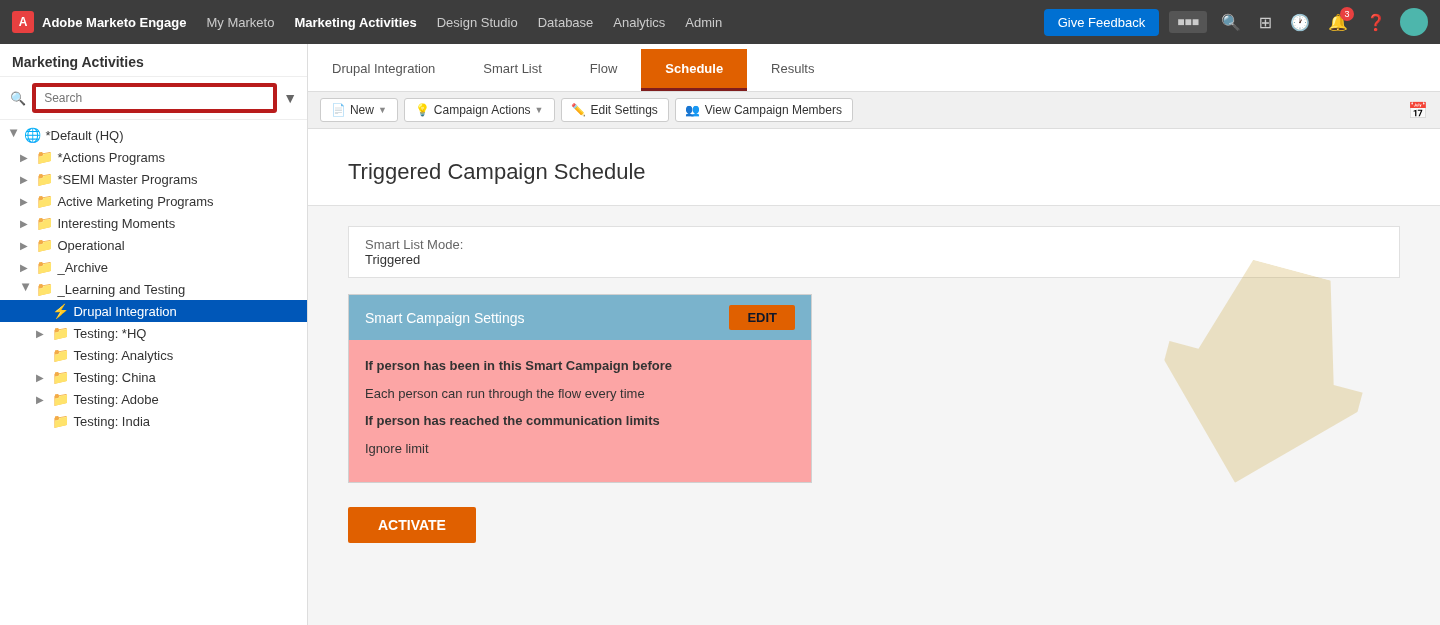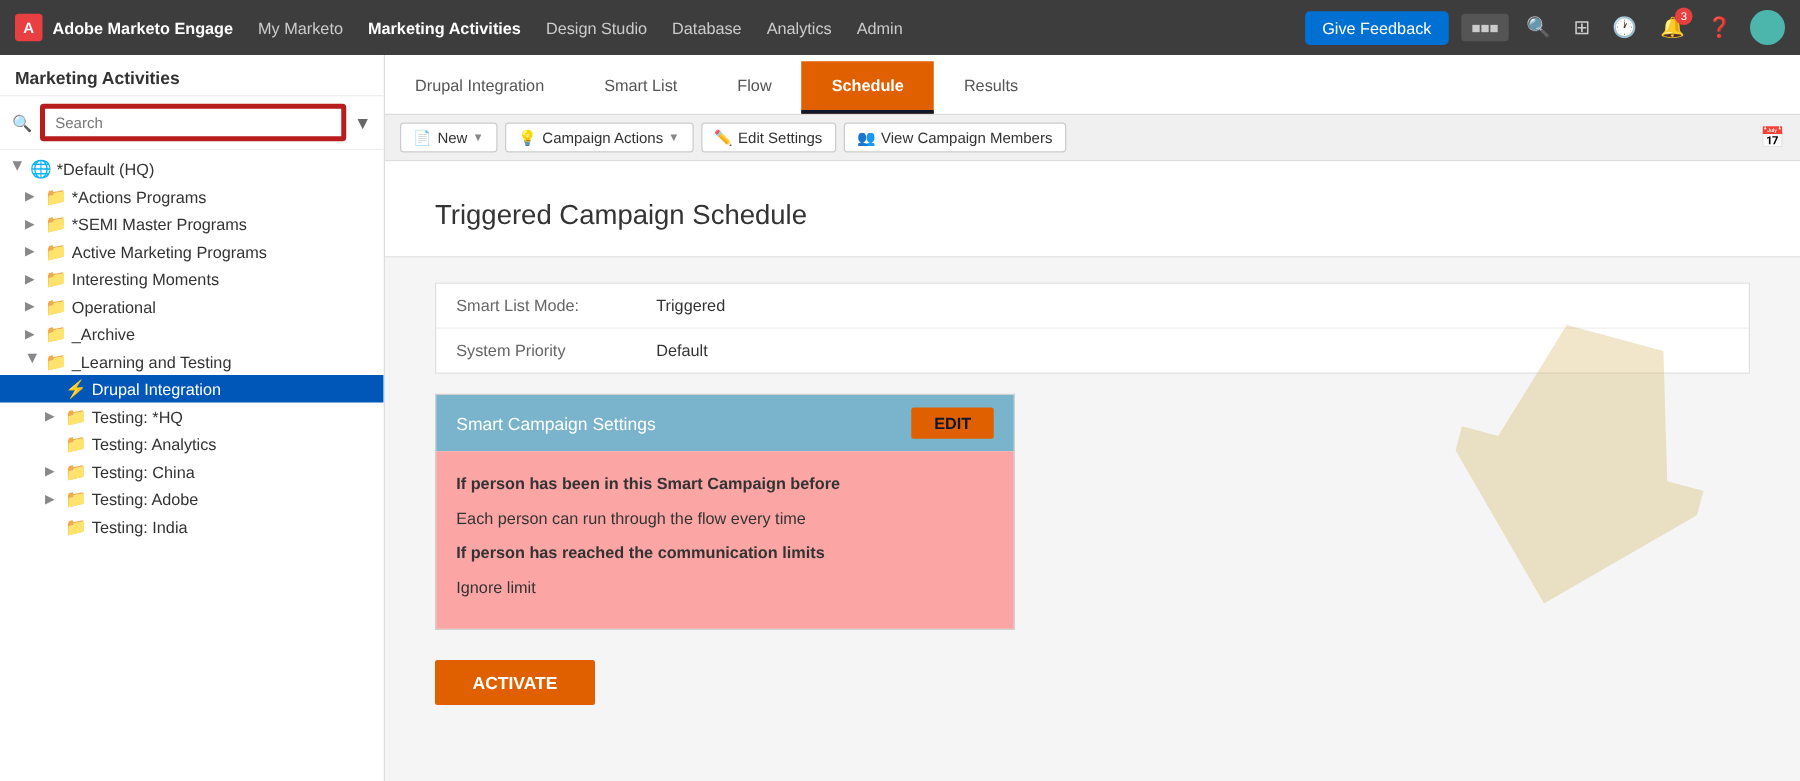--- a/index.html
+++ b/index.html
@@ -197,21 +197,21 @@
       padding: 12px 24px;
       font-size: 13px;
       color: #555;
       cursor: pointer;
       border-bottom: 3px solid transparent;
       white-space: nowrap;
     }
     .tab.active {
       color: #fff;
       background: #e06000;
-      border-bottom: 3px solid #0f172a;
+      border-bottom: 3px solid #7f1d1d;
       font-weight: 600;
     }
 
     
     .toolbar {
       display: flex;
       align-items: center;
       padding: 6px 12px;
       background: #f0f0f0;
       border-bottom: 1px solid #ddd;
@@ -258,20 +258,21 @@
 
     .info-table {
       background: #fff;
       border: 1px solid #e0e0e0;
       margin-bottom: 16px;
     }
     .info-row {
       display: flex;
       padding: 10px 16px;
       border-bottom: 1px solid #f0f0f0;
+      flex-direction: column;
     }
     .info-row:last-child { border-bottom: none; }
     .info-label {
       width: 160px;
       color: #666;
       font-size: 13px;
     }
     .info-value {
       color: #333;
       font-size: 13px;
@@ -521,24 +522,20 @@
             <polygon points="60,0 140,0 170,100 220,100 100,220 -20,100 30,100" fill="#c8a030"></polygon>
           </svg>
         </div>
 
         
         <div class="info-table">
           <div class="info-row">
             <span class="info-label">Smart List Mode:</span>
             <span class="info-value">Triggered</span>
           </div>
-          <div class="info-row">
-            <span class="info-label">System Priority</span>
-            <span class="info-value">Default</span>
-          </div>
         </div>
 
         
         <div class="smart-campaign-settings-block">
           <div class="settings-header">
             <span class="settings-header-title">Smart Campaign Settings</span>
             <button class="edit-btn">EDIT</button>
           </div>
           <div class="settings-body">
             <p><strong>If person has been in this Smart Campaign before</strong></p>

